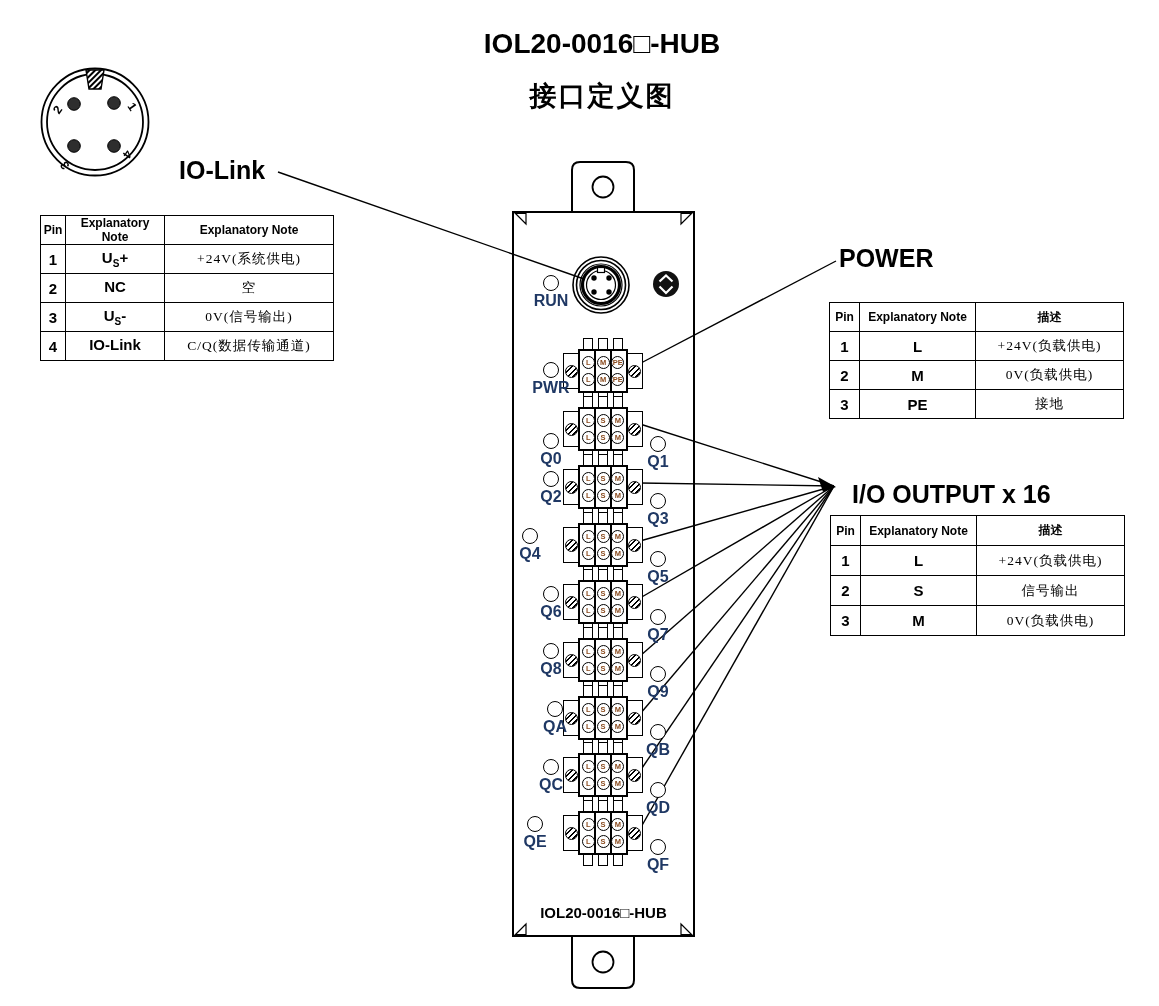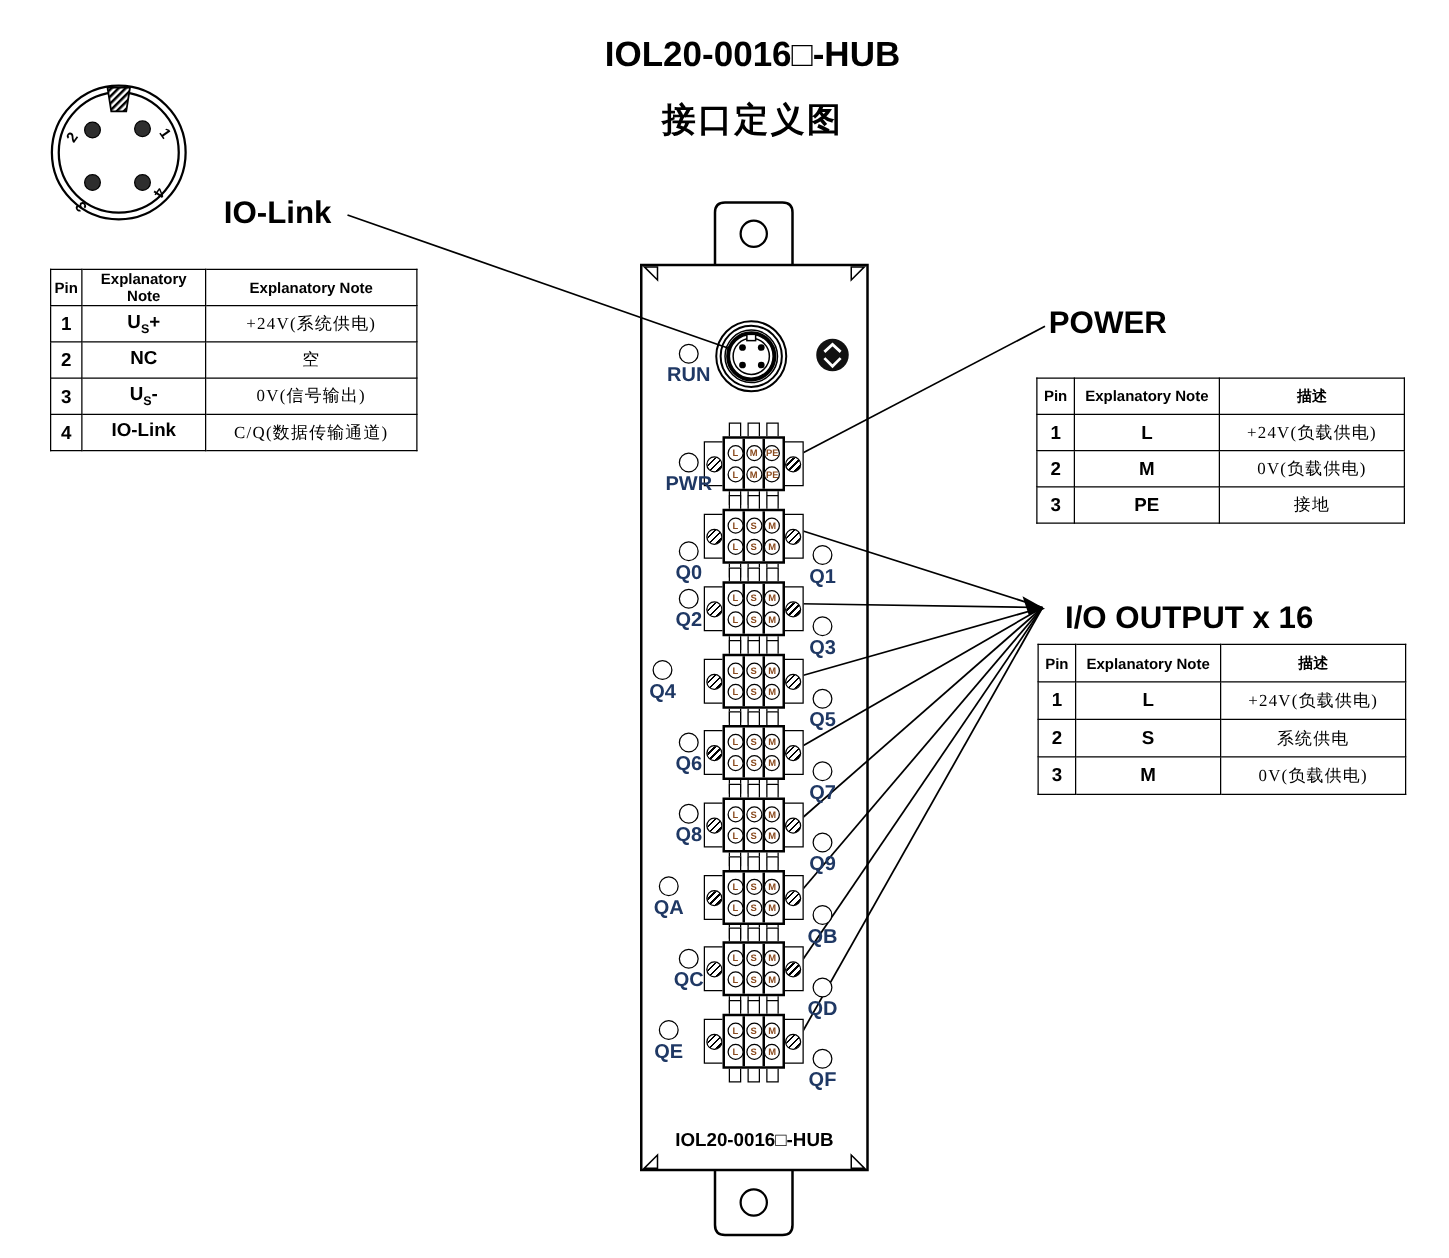--- a/index.html
+++ b/index.html
@@ -204,21 +204,21 @@
       <th style="width:147px" class="desc">描述</th>
     </tr>
     <tr>
       <td class="pin">1</td>
       <td class="note">L</td>
       <td class="desc">+24V(负载供电)</td>
     </tr>
     <tr>
       <td class="pin">2</td>
       <td class="note">S</td>
-      <td class="desc">系统供电</td>
+      <td class="desc">信号输出</td>
     </tr>
     <tr>
       <td class="pin">3</td>
       <td class="note">M</td>
       <td class="desc">0V(负载供电)</td>
     </tr>
   </tbody>
     </table>
 
   <div class="led" style="left:534px;top:275px">
@@ -242,21 +242,21 @@
       <span class="ll">Q4</span>
     </div>
   <div class="led" style="left:534px;top:586px">
       <span class="lc"></span>
       <span class="ll">Q6</span>
     </div>
   <div class="led" style="left:534px;top:643px">
       <span class="lc"></span>
       <span class="ll">Q8</span>
     </div>
-  <div class="led" style="left:518px;top:701px">
+  <div class="led" style="left:538px;top:701px">
       <span class="lc"></span>
       <span class="ll">QA</span>
     </div>
   <div class="led" style="left:534px;top:759px">
       <span class="lc"></span>
       <span class="ll">QC</span>
     </div>
   <div class="led" style="left:518px;top:816px">
       <span class="lc"></span>
       <span class="ll">QE</span>

